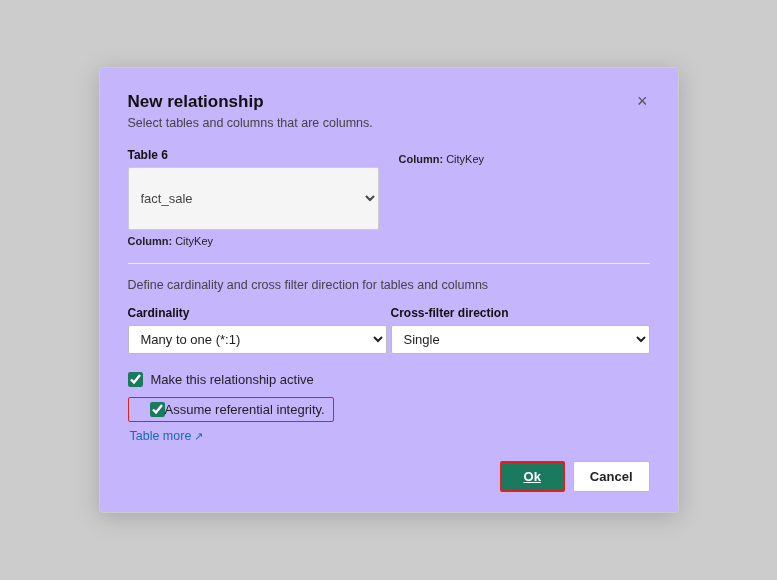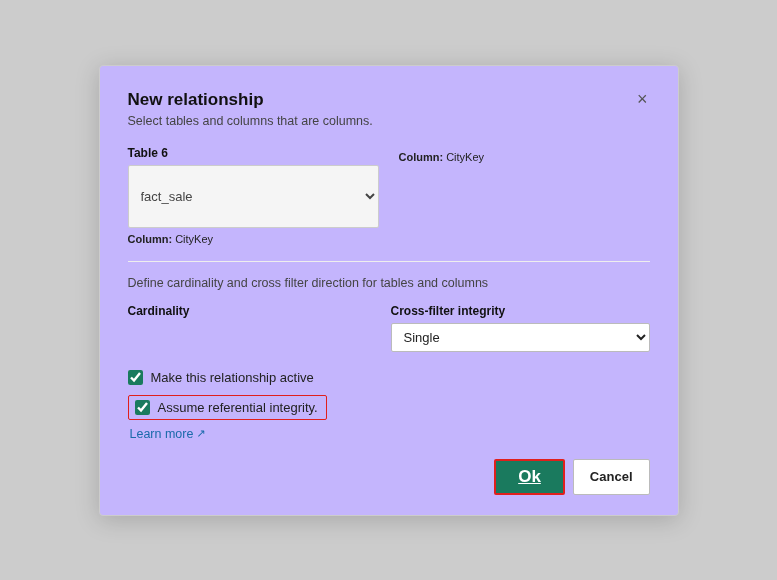--- a/index.html
+++ b/index.html
@@ -122,25 +122,25 @@
       width: 15px;
       height: 15px;
     }
     .checkbox-label {
       font-size: 13px;
       color: #222;
     }
     .referential-row {
       display: flex;
       align-items: center;
-      gap: 8px;
+      gap: 0;
       margin-bottom: 6px;
       border: 1.5px solid #e0201c;
       border-radius: 2px;
-      padding: 4px 8px 4px 6px;
+      padding: 4px 8px 4px 21px;
       width: fit-content;
     }
     .referential-row input[type="checkbox"] {
       accent-color: #1a7a5e;
       width: 15px;
       height: 15px;
     }
     .learn-more-row {
       margin-bottom: 18px;
     }
@@ -162,21 +162,21 @@
       justify-content: flex-end;
       gap: 8px;
       margin-top: 10px;
     }
     .btn-ok {
       background: #1a7a5e;
       color: #fff;
       border: 2px solid #e0201c;
       border-radius: 2px;
       padding: 6px 22px;
-      font-size: 17px;
+      font-size: 13px;
       font-weight: 600;
       cursor: pointer;
       text-decoration: underline;
     }
     .btn-cancel {
       background: #fff;
       color: #222;
       border: 1px solid #bbb;
       border-radius: 2px;
       padding: 6px 16px;
@@ -212,43 +212,49 @@
     </div>
   </div>
 
   <hr class="divider">
 
   <div class="section-desc">Define cardinality and cross filter direction for tables and columns</div>
 
   <div class="dropdowns-row">
     <div class="dropdown-col">
       <div class="field-label">Cardinality</div>
+      <select class="dropdown-select">
+        <option>Many to one (*:1)</option>
+        <option>One to many (1:*)</option>
+        <option>One to one (1:1)</option>
+        <option>Many to many (*:*)</option>
+      </select>
     </div>
     <div class="dropdown-col">
-      <div class="field-label">Cross-filter integrity</div>
+      <div class="field-label">Cross-filter direction</div>
       <select class="dropdown-select">
         <option>Single</option>
         <option>Both</option>
       </select>
     </div>
   </div>
 
   <div class="checkbox-row">
     <input type="checkbox" checked="" style="">
     <span class="checkbox-label">Make this relationship active</span>
   </div>
 
   <div class="referential-row">
     <input type="checkbox" checked="" style="">
     <span class="checkbox-label">Assume referential integrity.</span>
   </div>
 
   <div class="learn-more-row">
     <a href="#" class="learn-more-link">
-      <span>Learn more</span>
+      <span>Table more</span>
       <span class="external-icon">↗</span>
     </a>
   </div>
 
   <div class="dialog-footer">
     <button class="btn-ok">Ok</button>
     <button class="btn-cancel">Cancel</button>
   </div>
 </div>
 

